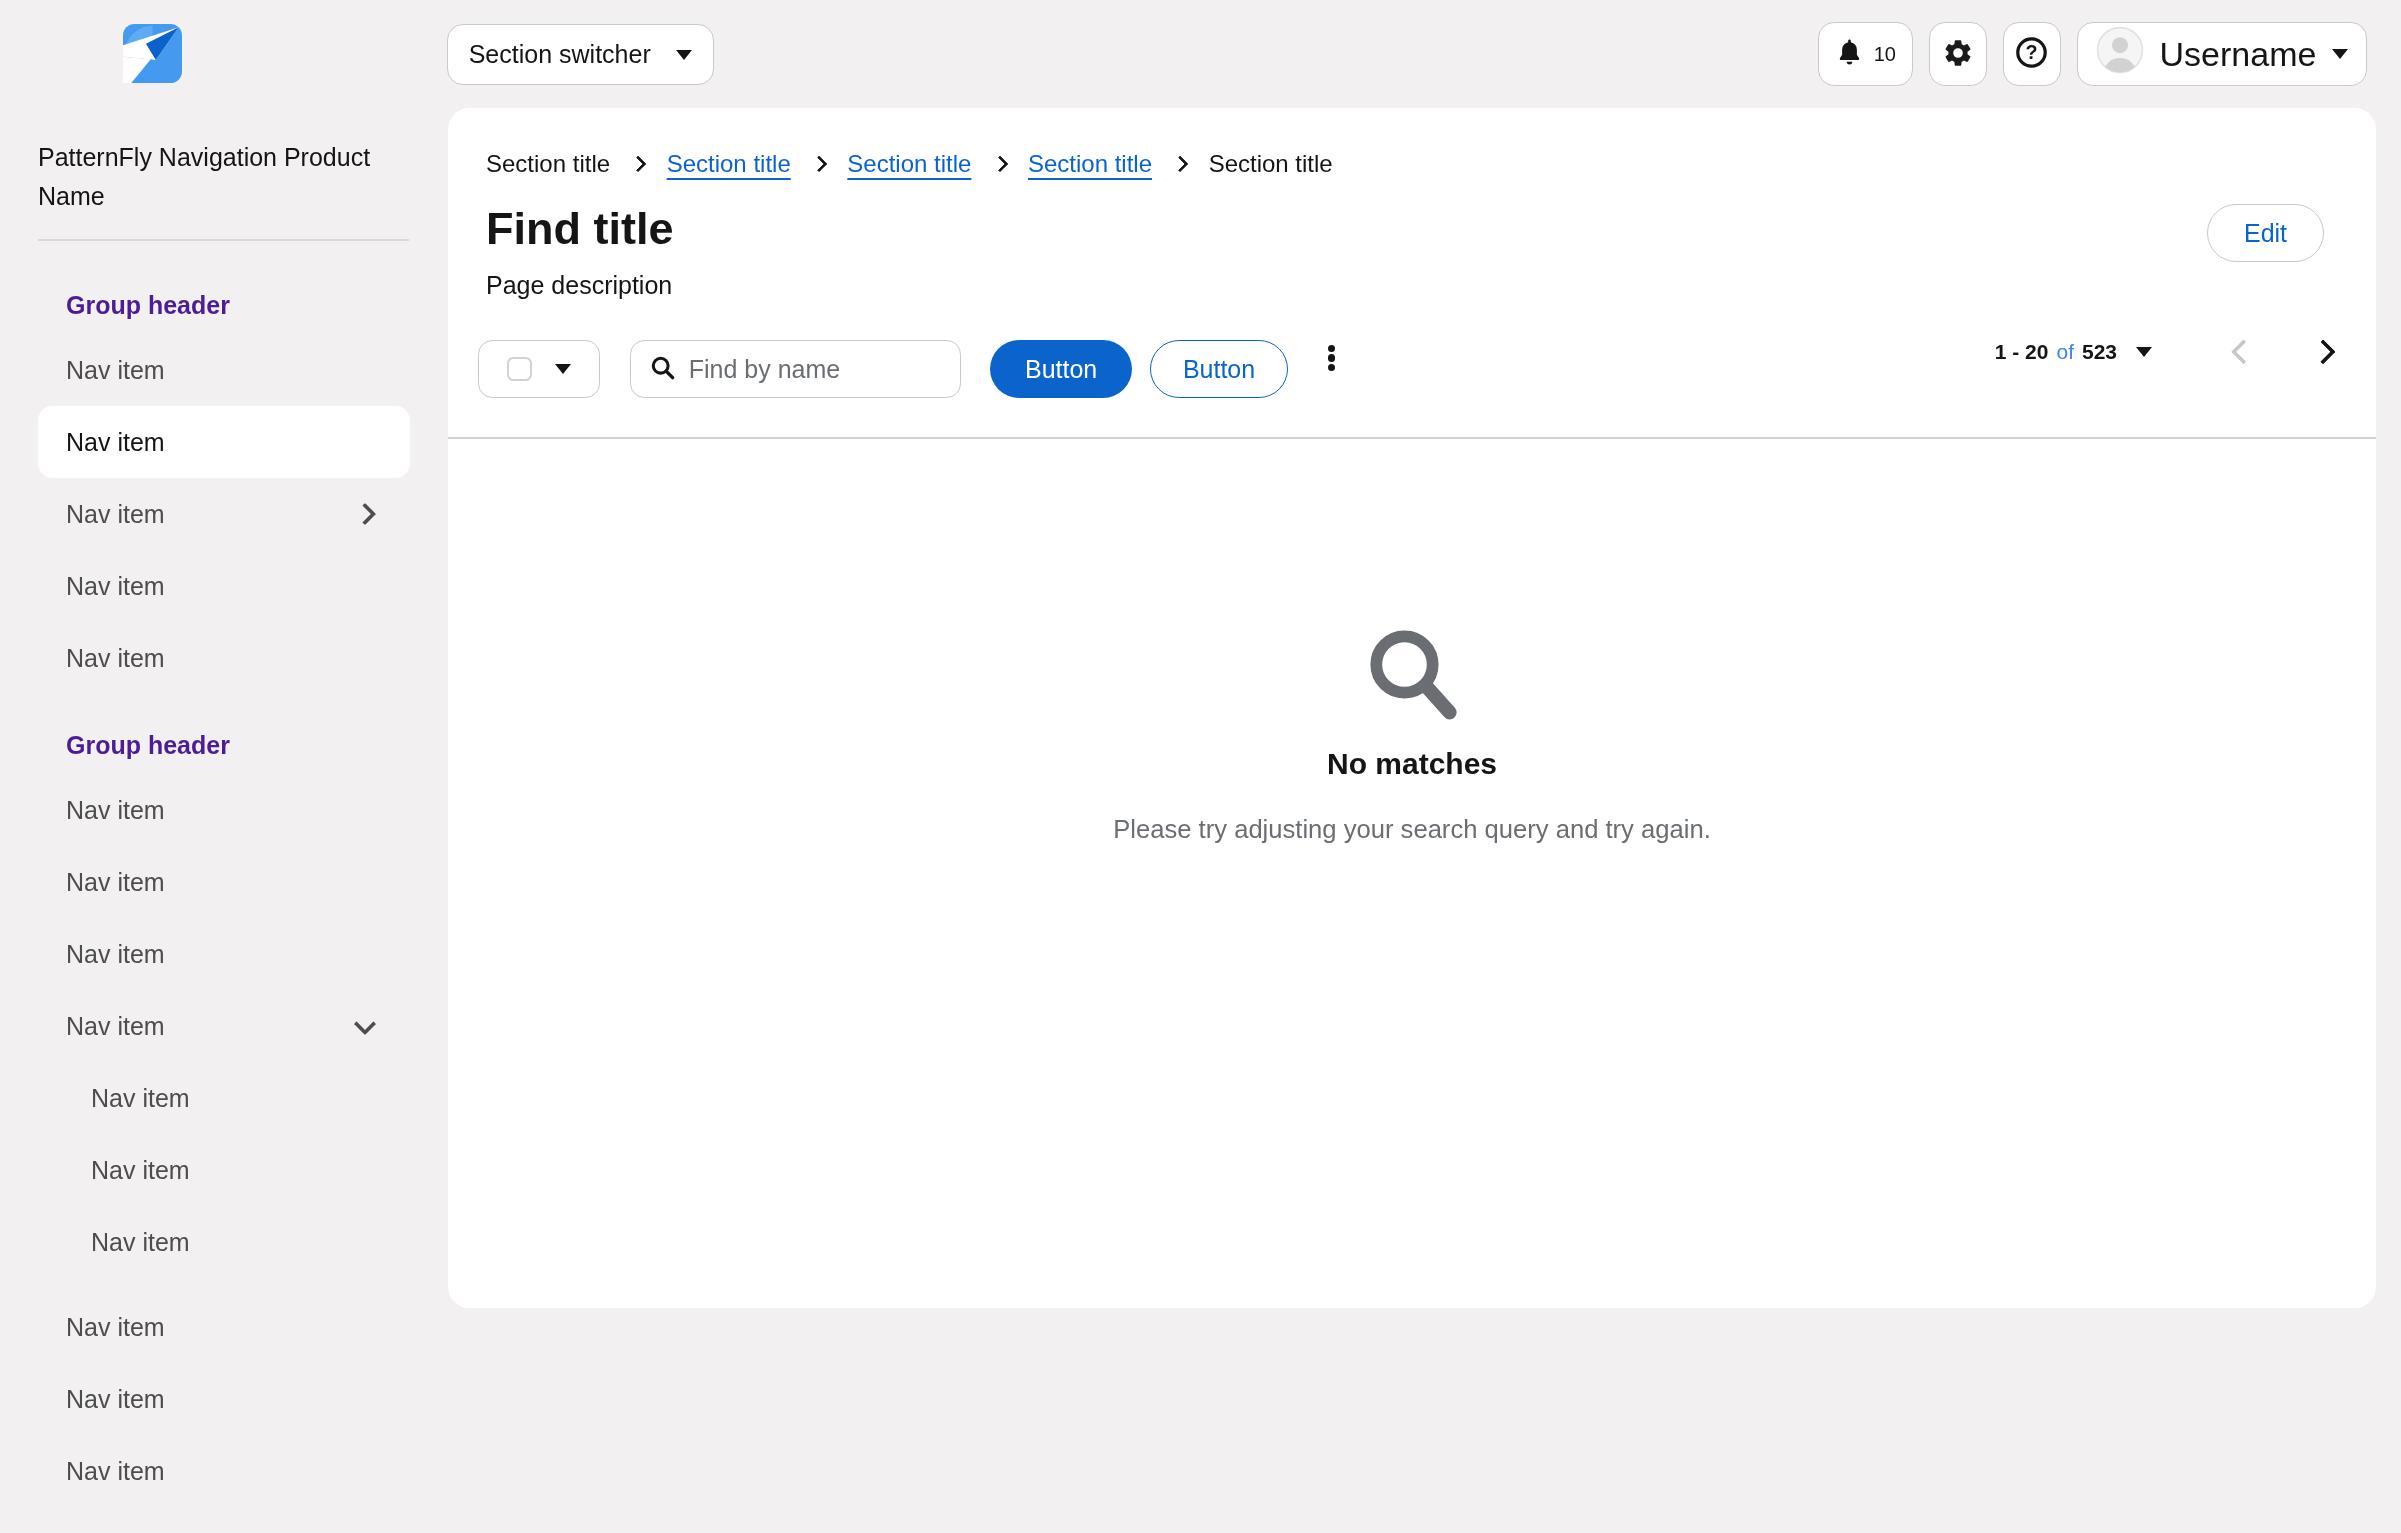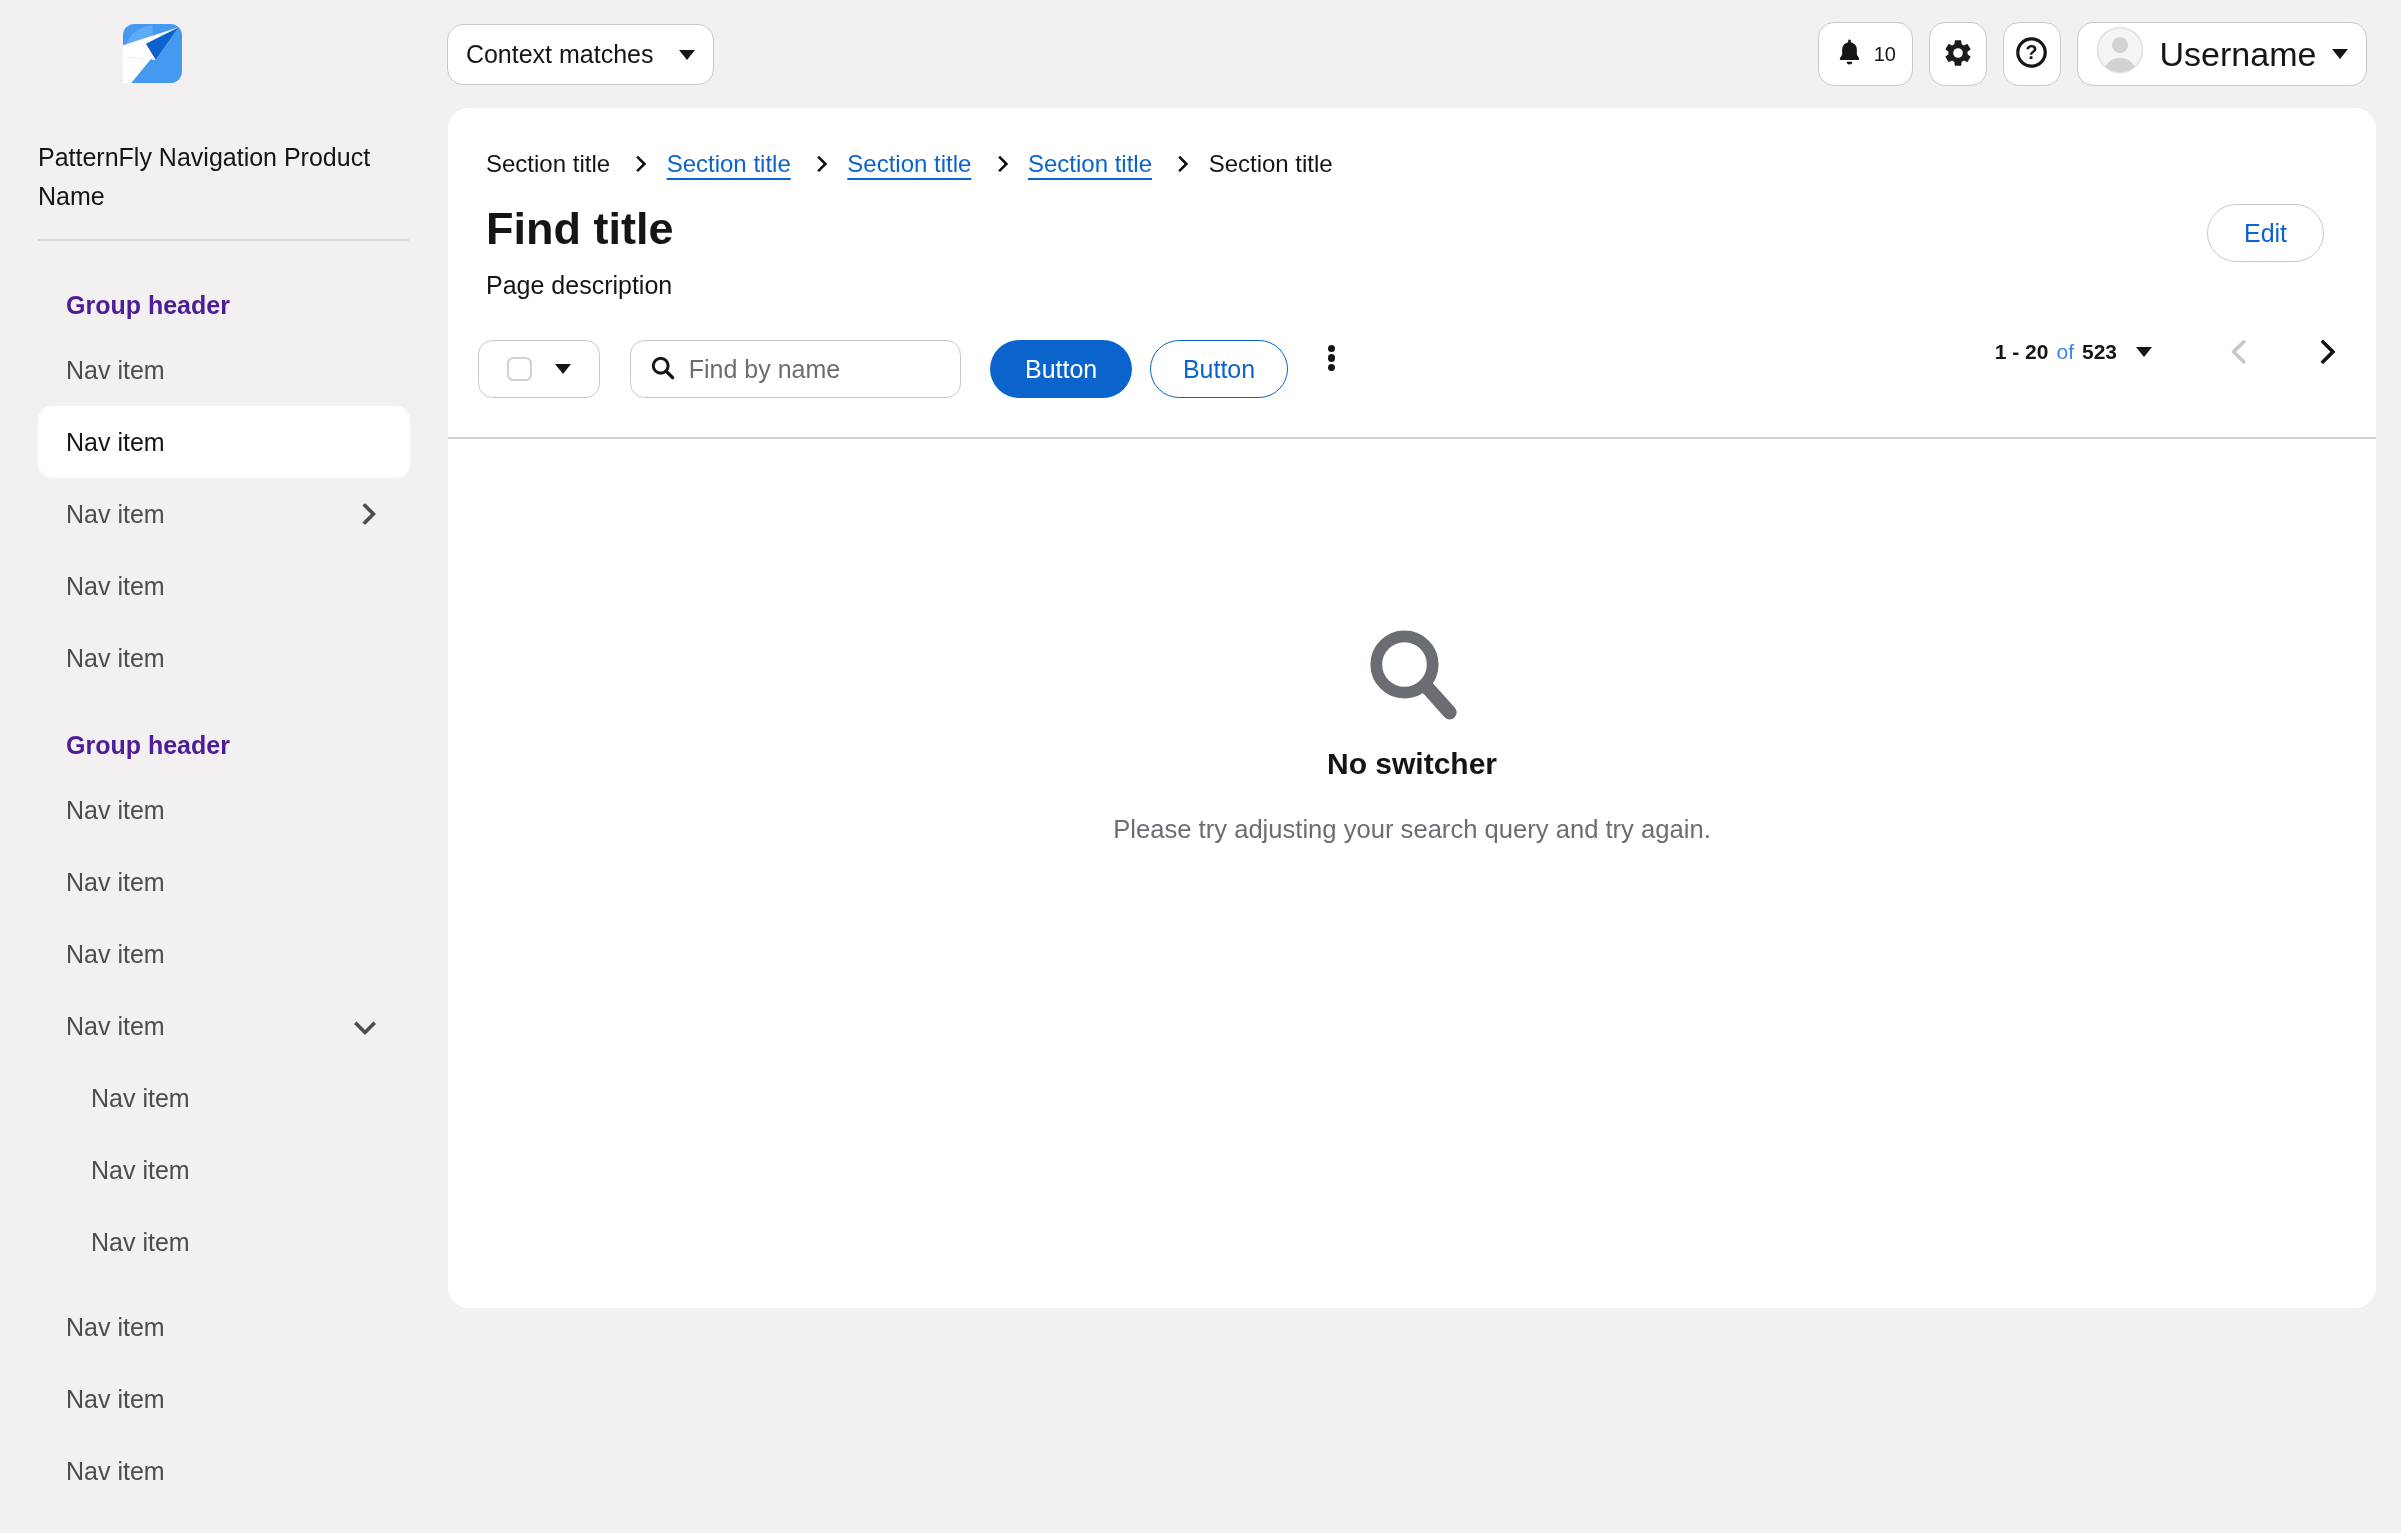--- a/index.html
+++ b/index.html
@@ -106,21 +106,21 @@
       <rect width="72" height="72" rx="14" fill="#459af0"></rect>
       <path d="M36 36 L36 2 A34 34 0 0 0 2 36 Z" fill="#5fabf3"></path>
       <polygon points="0,26 68,4 40,44 0,40" fill="#ffffff"></polygon>
       <polygon points="68,4 28,24 40,44" fill="#0b62cc"></polygon>
       <polygon points="0,40 34,43 10,72 0,72" fill="#ffffff"></polygon>
       <polygon points="34,43 46,47 30,72 12,72" fill="#459af0"></polygon>
     </svg>
   </span>
 
   <div class="context-switcher">
-    <span>Context matches</span>
+    <span>Section switcher</span>
     <span class="caret"></span>
   </div>
 
   <div class="masthead-right">
     <div class="icon-box notif-box">
       <span>
         <svg width="29" height="30" viewBox="0 0 24 24" fill="#151515">
           <path d="M12 1.6c.62 0 1.1.48 1.1 1.1v1.2A6.1 6.1 0 0 1 18.1 10v4.3l1.75 2.6c.46.8-.05 1.8-.95 1.8H5.1c-.9 0-1.41-1-.95-1.8L5.9 14.3V10a6.1 6.1 0 0 1 5-6.1V2.7c0-.62.48-1.1 1.1-1.1z"></path>
           <path d="M9.7 20.1h4.6a2.3 2.3 0 0 1-4.6 0z"></path>
         </svg>
@@ -280,18 +280,18 @@
 
   <div class="toolbar-divider"></div>
 
   <div class="empty-state">
     <span>
       <svg width="94" height="96" viewBox="0 0 100 100">
         <circle cx="42" cy="42" r="30" fill="none" stroke="#6a6e73" stroke-width="12.5"></circle>
         <line x1="65" y1="65" x2="90" y2="93" stroke="#6a6e73" stroke-width="15" stroke-linecap="round"></line>
       </svg>
     </span>
-    <div class="empty-title">No switcher</div>
+    <div class="empty-title">No matches</div>
     <div class="empty-desc">Please try adjusting your search query and try again.</div>
   </div>
 
 </main>
 
 
 </body></html>

